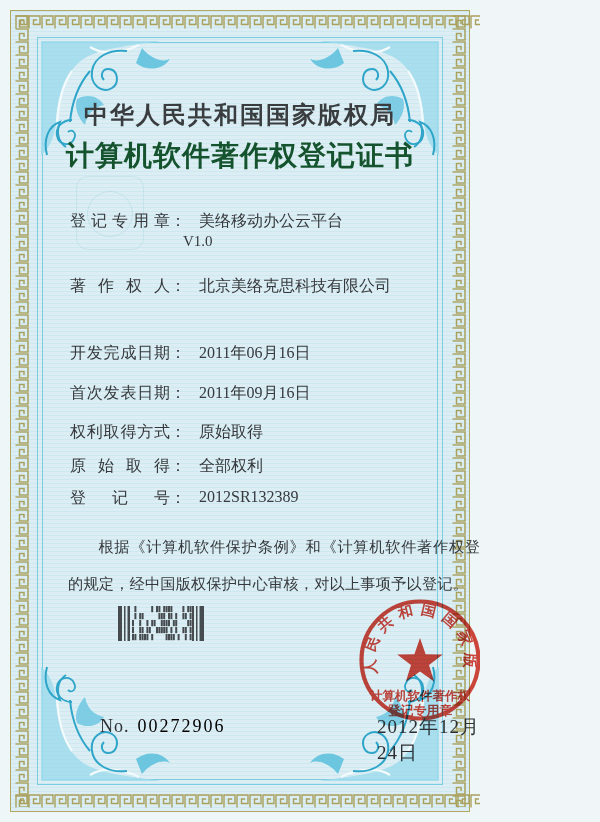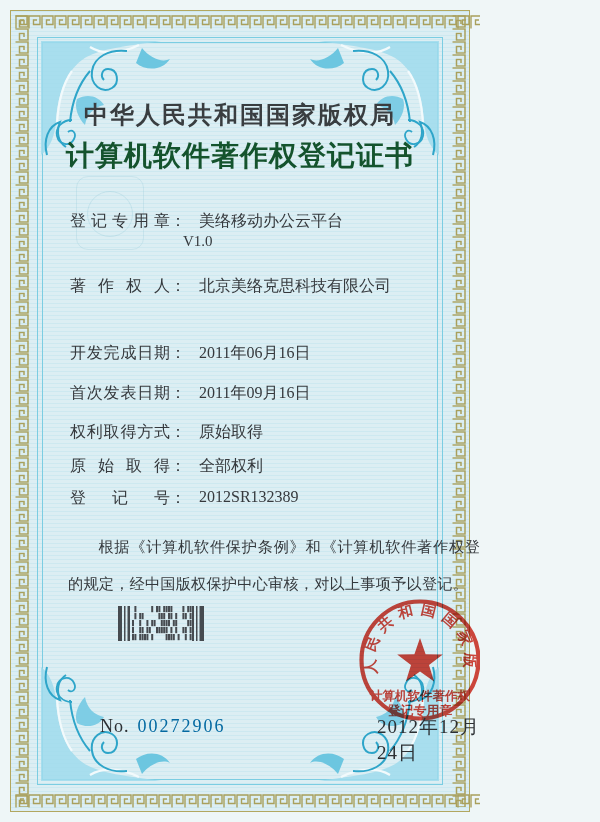--- a/index.html
+++ b/index.html
@@ -85,21 +85,21 @@
     font-size:15.2px;line-height:37px;letter-spacing:.2px;
     text-indent:2em;color:#35393d;text-align:justify;
   }
 
   .barcode{position:absolute;left:118px;top:606px;}
 
   .serial{
     position:absolute;left:100px;top:716px;
     font-size:18px;letter-spacing:1px;color:#2c3034;
   }
-  .serial .num{color:#0369a1;margin-left:8px;letter-spacing:2px;}
+  .serial .num{color:#000000;margin-left:8px;letter-spacing:2px;}
 
   .issue-date{
     position:absolute;left:364px;top:714px;
     font-size:19px;letter-spacing:1px;color:#2c3034;z-index:3;margin-left:13px;
   }
 
   .seal{position:absolute;left:350px;top:588px;width:140px;height:150px;
     opacity:.93;mix-blend-mode:multiply;z-index:2;}
   .seal textPath{
     font-size:15px;font-weight:bold;letter-spacing:6.2px;fill:#d7392e;

